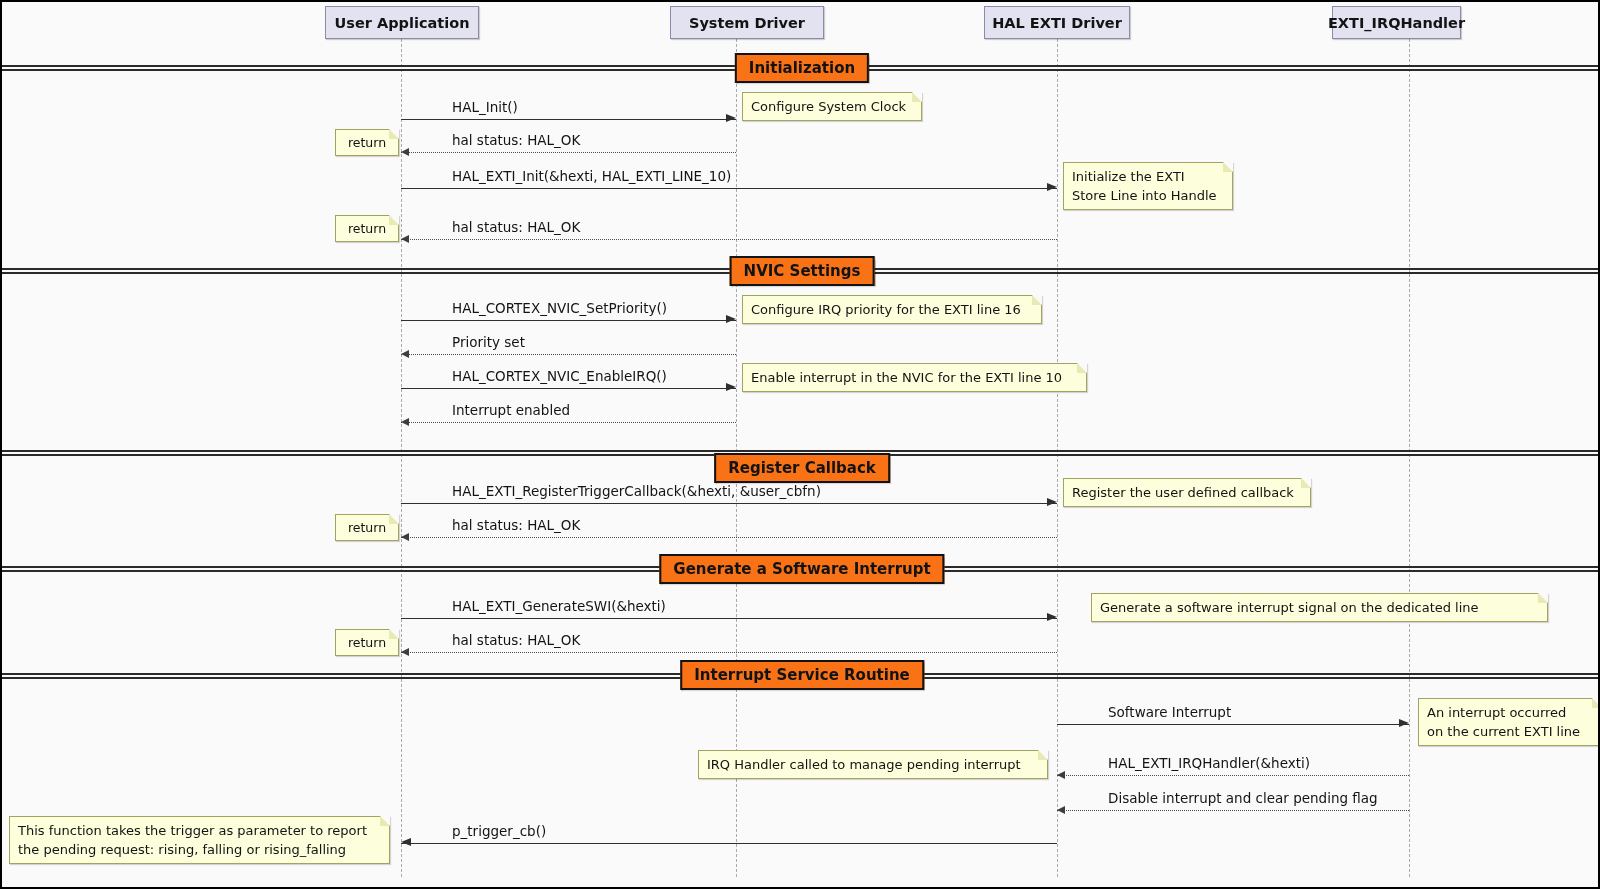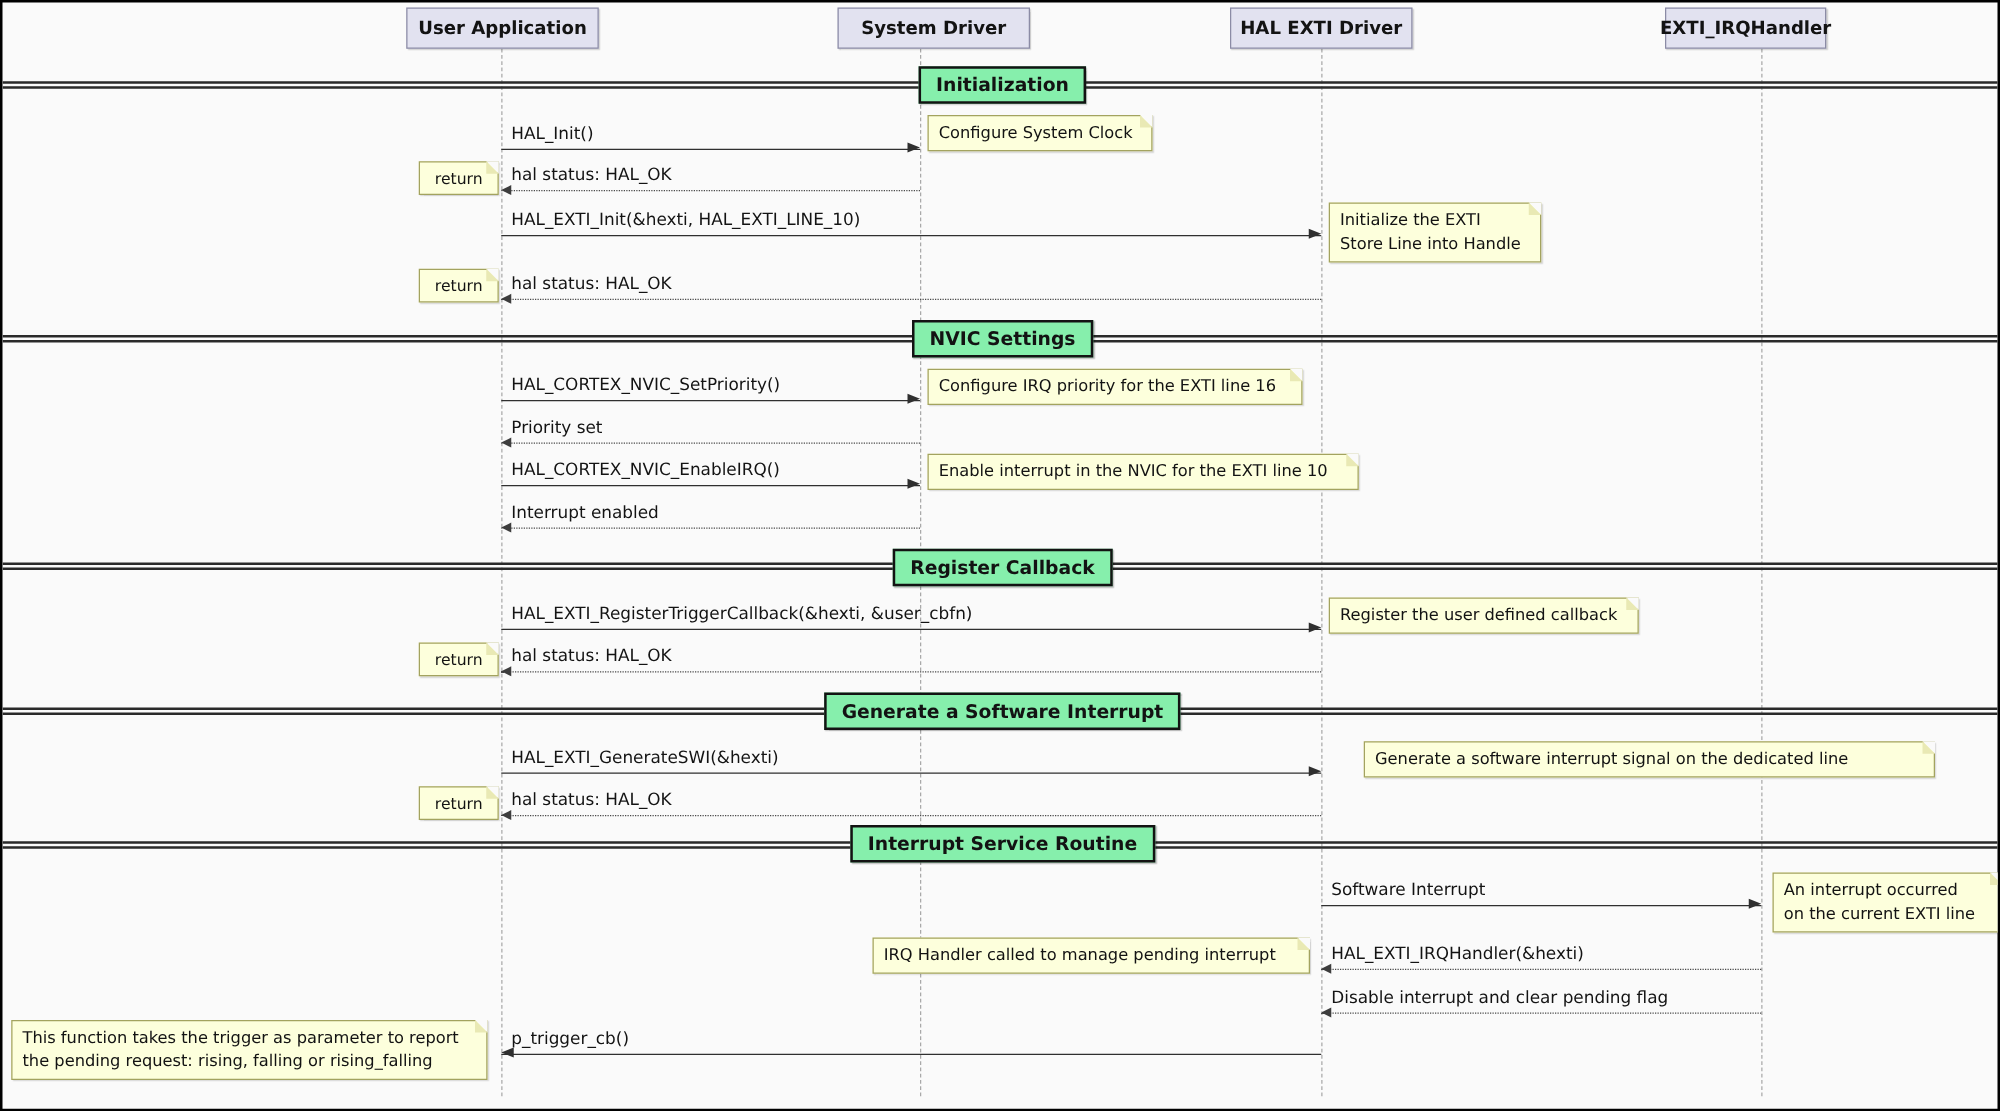--- a/index.html
+++ b/index.html
@@ -16,36 +16,36 @@
     background:#E2E2F0; border:1px solid #8B8BA5;
     display:flex; align-items:center; justify-content:center;
     font-size:14.5px; box-shadow:1px 1px 1px rgba(0,0,0,0.18);font-weight:bold;
   }
   .divline {
     position:absolute; left:0; width:1600px; height:6px; box-sizing:border-box;
     border-top:2px solid #2a2a2a; border-bottom:2px solid #2a2a2a;
   }
   .divider {
     position:absolute; left:800px; transform:translateX(-50%);
-    background:#86efac; border:2px solid #131313;
+    background:#f97316; border:2px solid #131313;
     padding:3px 12px; font-size:15px; font-weight:bold; line-height:20px;
     white-space:nowrap; box-shadow:1px 1px 1px rgba(0,0,0,0.25); z-index:4;
   }
   .note {
     position:absolute; background:#FDFFDC; border:1px solid #A3A35F;
     padding:4px 8px; font-size:13px; line-height:19px; box-sizing:border-box;
     box-shadow:1px 1px 1px rgba(0,0,0,0.15); z-index:5; white-space:nowrap;
   }
   .note.multi { white-space:pre-line; }
   .note::before { content:""; position:absolute; top:-1px; right:-1px; width:0; height:0;
     border-top:10px solid #FAFAFA; border-left:10px solid transparent; }
   .note::after { content:""; position:absolute; top:-1px; right:-1px; width:0; height:0;
     border-bottom:10px solid #E9E9B4; border-right:10px solid transparent; }
   .note.rnote { text-align:center; font-size:12.5px; padding:3px 4px; width:64px; }
-  .msg-label { position:absolute; font-size:13.5px; line-height:17px; white-space:nowrap; z-index:6; }
+  .msg-label { position:absolute; font-size:13.5px; line-height:17px; white-space:nowrap; z-index:6;margin-left:43px; }
   .mline { position:absolute; height:0; z-index:5; }
   .mline.solid  { border-top:1.4px solid #2F2F2F; }
   .mline.dotted { border-top:1.4px dotted #4A4A4A; }
   .head { position:absolute; width:0; height:0; z-index:6; }
   .head.right { border-top:4.5px solid transparent; border-bottom:4.5px solid transparent; border-left:10px solid #2F2F2F; }
   .head.left  { border-top:4.5px solid transparent; border-bottom:4.5px solid transparent; border-right:10px solid #2F2F2F; }
   .head.left.small { border-top:4px solid transparent; border-bottom:4px solid transparent; border-right:8px solid #3D3D3D; }
 </style>
 </head>
 <body>
@@ -58,21 +58,21 @@
   <div class="lifeline" style="left:1407px"></div>
 
   <div class="divline" style="top:63px"></div>
   <div class="divline" style="top:266px"></div>
   <div class="divline" style="top:448px"></div>
   <div class="divline" style="top:564px"></div>
   <div class="divline" style="top:671px"></div>
 
   <div class="divider" style="top:51px">Initialization</div>
   <div class="divider" style="top:254px">NVIC Settings</div>
-  <div class="divider" style="top:437px">Register Callback</div>
+  <div class="divider" style="top:451px">Register Callback</div>
   <div class="divider" style="top:552px">Generate a Software Interrupt</div>
   <div class="divider" style="top:658px">Interrupt Service Routine</div>
 
   <div class="participant" style="left:323px;width:154px">User Application</div>
   <div class="participant" style="left:668px;width:154px">System Driver</div>
   <div class="participant" style="left:982px;width:146px">HAL EXTI Driver</div>
   <div class="participant" style="left:1330px;width:129px">EXTI_IRQHandler</div>
 
   <div class="note" style="left:740px;top:90px;width:180px">Configure System Clock</div>
   <div class="note rnote" style="left:333px;top:127px">return</div>

